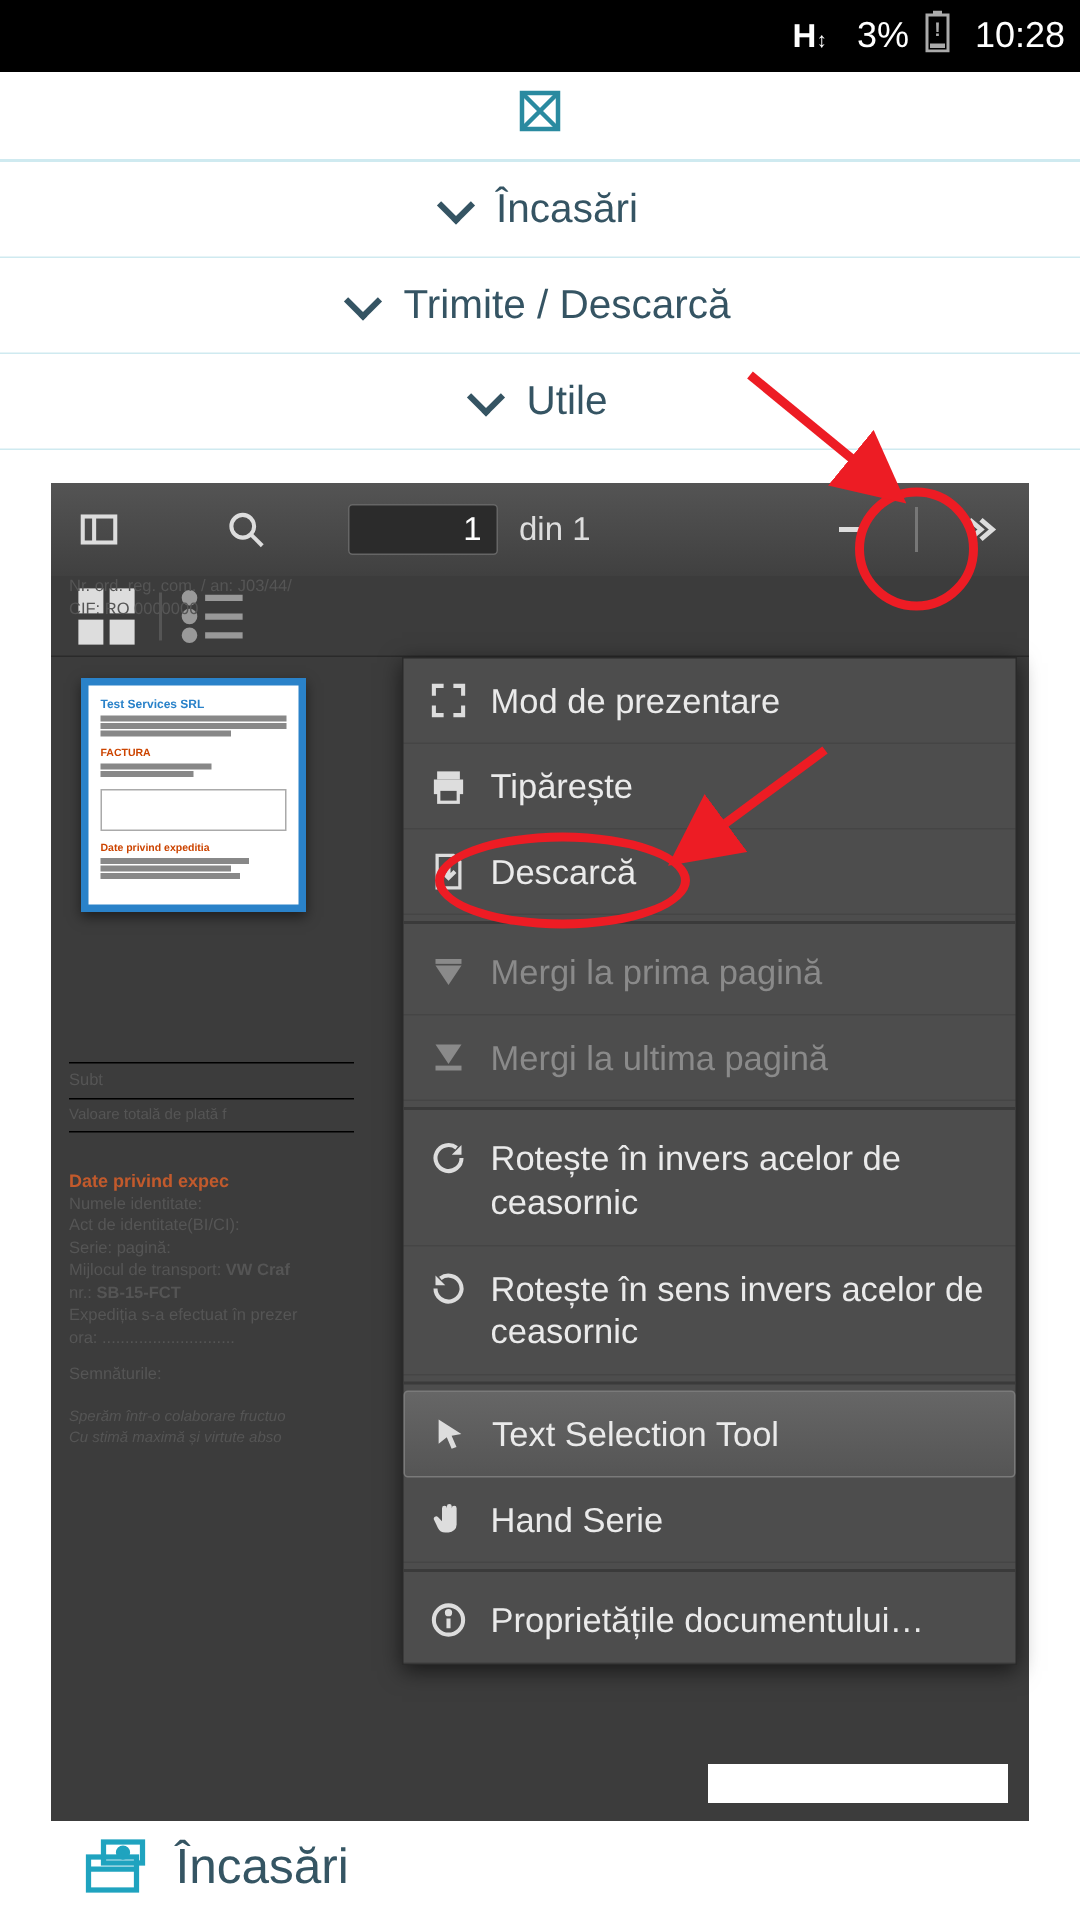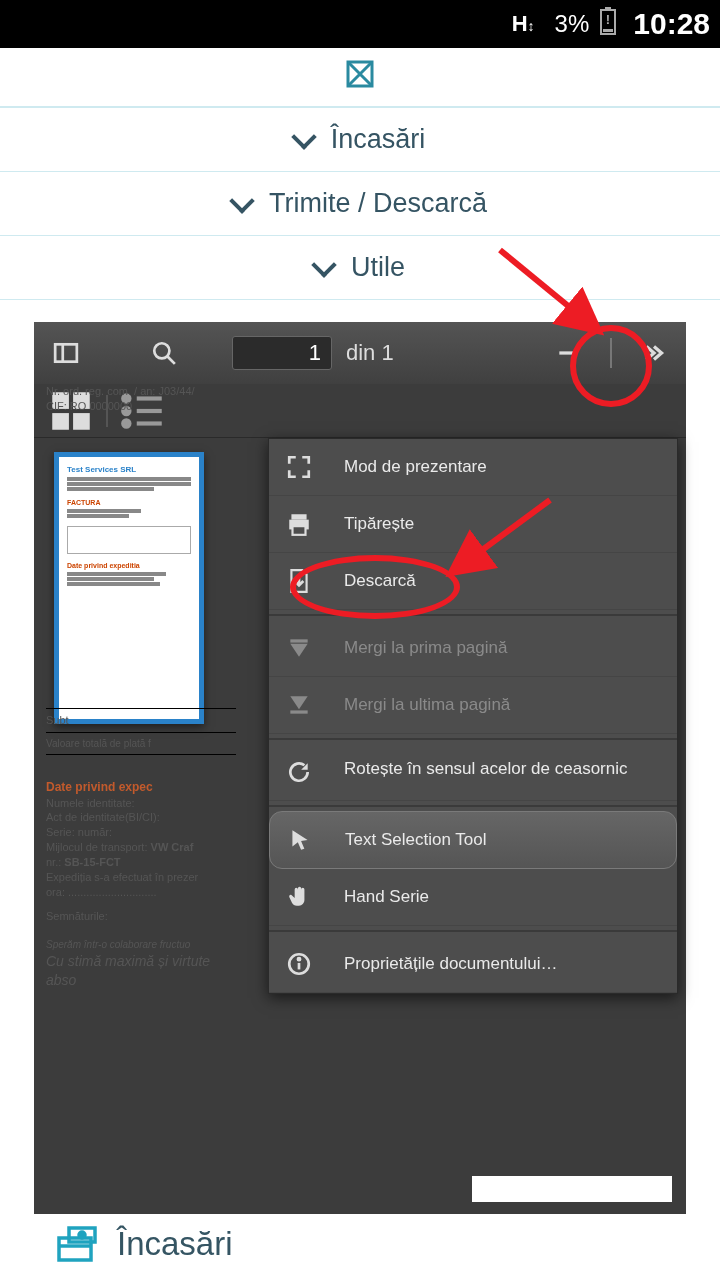--- a/index.html
+++ b/index.html
@@ -10,21 +10,21 @@
     height: 48px;
     background: #000;
     color: #fff;
     display: flex;
     align-items: center;
     justify-content: flex-end;
     padding: 0 10px;
     font-size: 26px;
     gap: 10px;
   }
-  .status-bar .time { font-size: 30px; margin-left: 6px; font-weight: bold; }
+  .status-bar .time { font-size: 24px; margin-left: 6px; }
   .status-bar .batt { font-size: 24px; }
 
   
   .top-row {
     height: 60px;
     display: flex;
     align-items: center;
     justify-content: center;
     font-size: 27px;
     color: #2a8aa0;
@@ -109,21 +109,21 @@
     background: #3c3c3c;
   }
 
   
   .thumb-panel {
     position: absolute;
     left: 20px; top: 14px;
     width: 150px;
   }
   .thumb {
-    width: 150px; height: 272px;
+    width: 150px; height: 156px;
     background: #fff;
     border: 5px solid #2a82c9;
     box-shadow: 0 3px 8px rgba(0,0,0,.5);
     padding: 8px;
     font-size: 7px;
     color: #444;
   }
   .thumb .t-head { color:#2a82c9; font-weight:bold; font-size:8px; margin-bottom:3px;}
   .thumb .t-red { color:#c40; font-weight:bold; margin:3px 0;}
   .thumb-lines { height:4px; background:#888; margin:1px 0;}
@@ -145,31 +145,31 @@
     position: absolute;
     top: 0; right: 8px;
     width: 410px;
     background: #4d4d4d;
     border: 1px solid #2a2a2a;
     box-shadow: 0 4px 14px rgba(0,0,0,.6);
   }
   .menu-item {
     display: flex;
     align-items: center;
-    gap: 31px;
+    gap: 14px;
     padding: 14px 16px;
     color: #eaeaea;
-    font-size: 17px;
+    font-size: 23px;
     border-bottom: 1px solid rgba(0,0,0,.1);
   }
   .menu-item.disabled { color: #8a8a8a; }
   .menu-item.active {
     background: linear-gradient(#666, #555);
     border: 1px solid #7a7a7a;
-    border-radius: 13px;
+    border-radius: 3px;
   }
   .menu-item.multiline { align-items: flex-start; line-height: 1.25; }
   .menu-sep { height: 2px; background: #3a3a3a; margin: 4px 0; }
   .menu-icon { width: 28px; height: 28px; flex-shrink: 0; display:flex; align-items:center; justify-content:center; }
   .menu-icon svg { width:26px; height:26px; }
 
   
   .pdf-bottom-strip {
     position: absolute;
     bottom: 12px; right: 14px;
@@ -338,30 +338,30 @@
 
     <div class="bg-doc" style="top:266px;">
       <div class="hr"></div>
       <div style="">Subt</div>
       <div class="hr"></div>
       <div style="font-size:10px;">Valoare totală de plată f</div>
       <div class="hr" style="margin-bottom:24px;"></div>
       <div class="red">Date privind expec</div>
       <div>Numele identitate: </div>
       <div>Act de identitate(BI/CI): </div>
-      <div>Serie:          număr: </div>
+      <div>Serie:          pagină: </div>
       <div><span>Mijlocul de transport: </span><b>VW Craf</b></div>
       <div><span>nr.: </span><b>SB-15-FCT</b></div>
       <div>Expediția s-a efectuat în prezer</div>
       <div>ora: .............................</div>
       <div style="height:10px;"></div>
       <div>Semnăturile:</div>
       <div style="height:14px;"></div>
       <div style="font-style:italic;font-size:10px;">Sperăm într-o colaborare fructuo</div>
-      <div style="font-style:italic;font-size:14px;">Cu stimă maximă și virtute abso</div>
+      <div style="font-style:italic;font-size:10px;">Cu stimă maximă și virtute abso</div>
     </div>
 
     <div class="pdf-menu">
       <div class="menu-item">
         <span class="menu-icon">
             <svg viewBox="0 0 24 24" fill="none" stroke="#ddd" stroke-width="2.5">
               <path d="M3 9V3h6M21 9V3h-6M3 15v6h6M21 15v6h-6"></path>
             </svg>
           </span>
         <span>Mod de prezentare</span>
@@ -405,21 +405,30 @@
         <span>Mergi la ultima pagină</span>
       </div>
       <div class="menu-sep"></div>
       <div class="menu-item multiline">
         <span class="menu-icon">
             <svg viewBox="0 0 24 24" fill="none" stroke="#ddd" stroke-width="2.5">
               <path d="M20 12a8 8 0 1 1-3-6.2"></path>
               <path d="M20 4v6h-6" fill="#ddd" stroke="none"></path>
             </svg>
           </span>
-        <span>Rotește în sensul acelor de ceasornic</span>
+        <span>Rotește în invers acelor de ceasornic</span>
+      </div>
+      <div class="menu-item multiline">
+        <span class="menu-icon">
+            <svg viewBox="0 0 24 24" fill="none" stroke="#ddd" stroke-width="2.5">
+              <path d="M4 12a8 8 0 1 0 3-6.2"></path>
+              <path d="M4 4v6h6" fill="#ddd" stroke="none"></path>
+            </svg>
+          </span>
+        <span>Rotește în sens invers acelor de ceasornic</span>
       </div>
       <div class="menu-sep"></div>
       <div class="menu-item active">
         <span class="menu-icon">
             <svg viewBox="0 0 24 24" fill="#ddd">
               <path d="M5 3l14 9-6 1 3 7-3 1-3-7-5 4z"></path>
             </svg>
           </span>
         <span>Text Selection Tool</span>
       </div>

